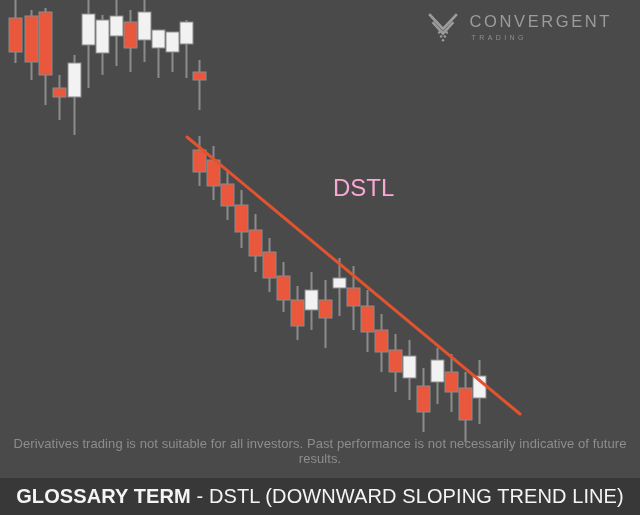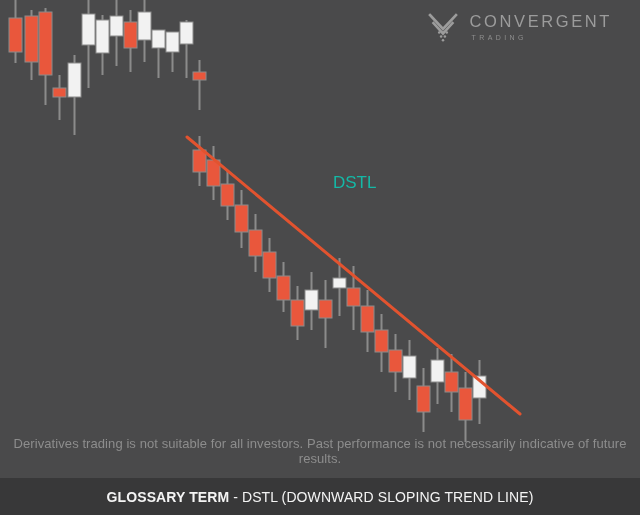--- a/index.html
+++ b/index.html
@@ -69,22 +69,22 @@
     color: #8e8e8e;
     margin-top: 5px;
     margin-left: 2px;
     font-weight: 400;
   }
   
   #annotation {
     position: absolute;
     left: 333px;
     top: 172px;
-    color: #14b8a6;
-    font-size: 17px;
+    color: #f9a8d4;
+    font-size: 24px;
     line-height: 1.33;
     white-space: nowrap;
   }
   #annotation .ann-line { display: block; }
   
   #disclaimer {
     position: absolute;
     left: 0;
     right: 0;
     bottom: 12px;
@@ -100,21 +100,21 @@
     top: 478px;
     width: 640px;
     height: 37px;
     background: #383839;
     display: flex;
     align-items: center;
     justify-content: center;
   }
   #footer-text {
     color: #f4f4f4;
-    font-size: 14px;
+    font-size: 20px;
     letter-spacing: 0.1px;
     white-space: nowrap;
   }
   #footer-text .ft-strong { font-weight: 700; }
   #footer-text .ft-dash { font-weight: 400; }
   #footer-text .ft-rest { font-weight: 400; }
 </style>
 </head>
 <body>
 

